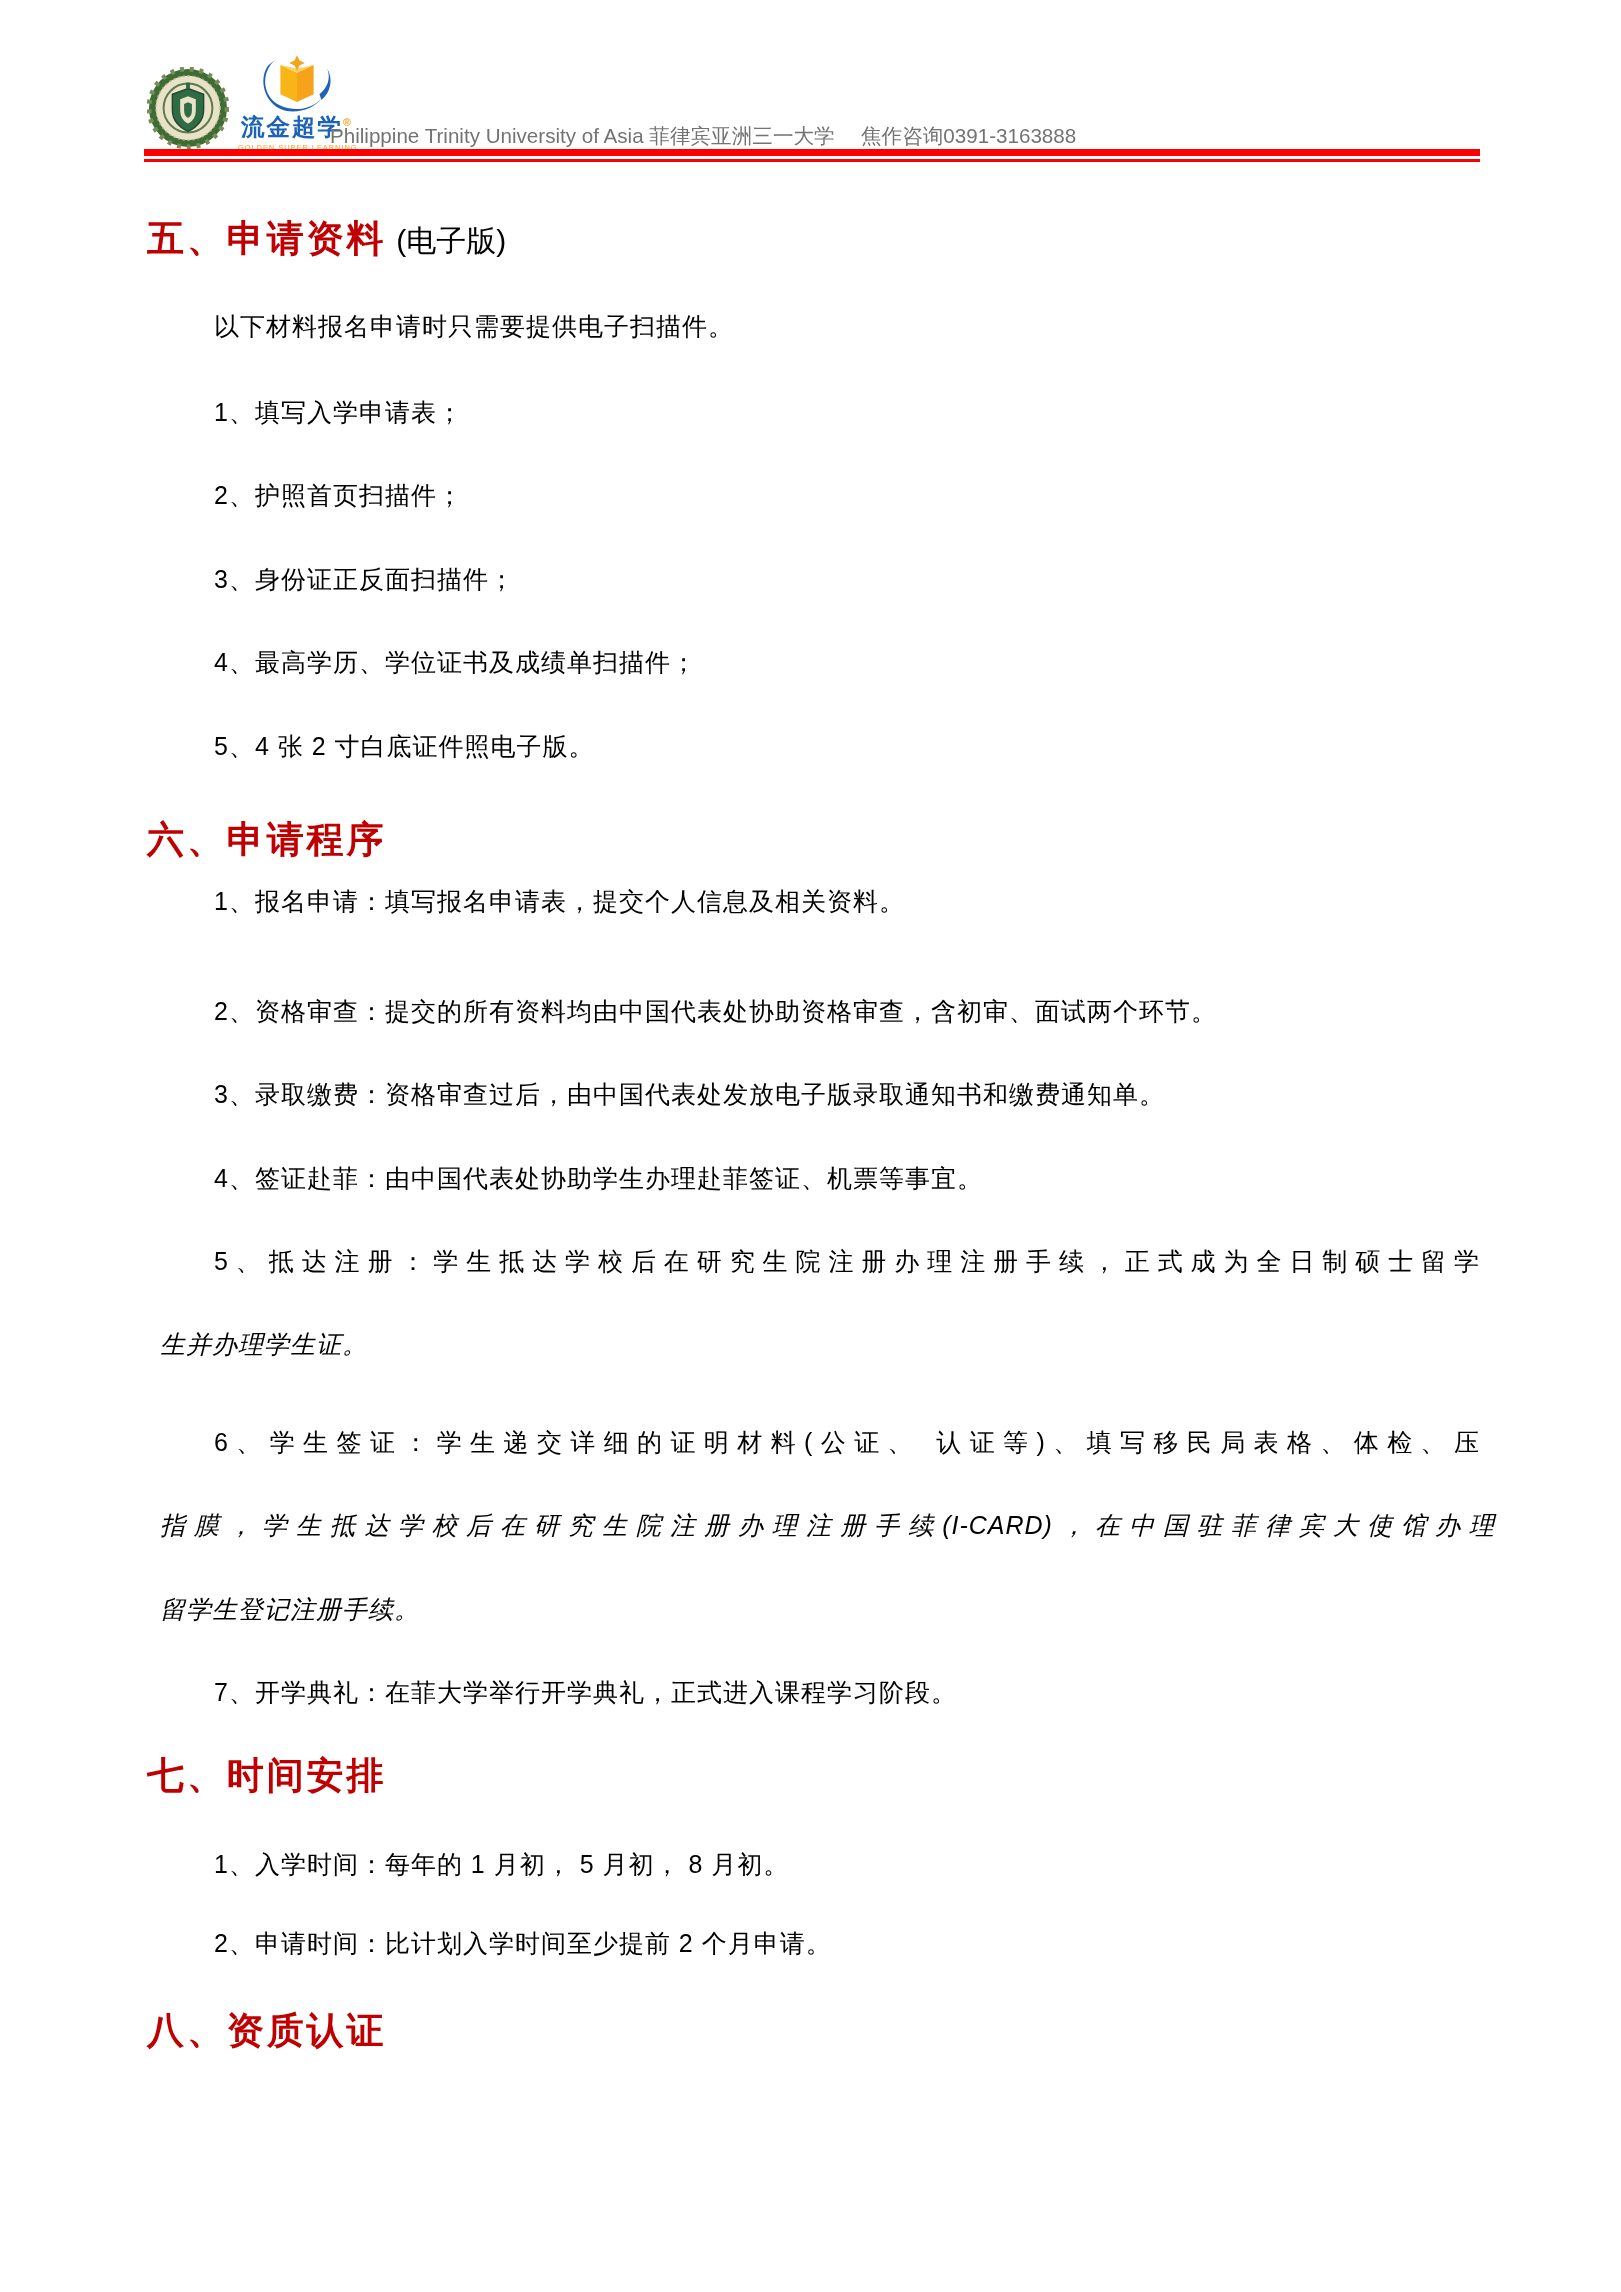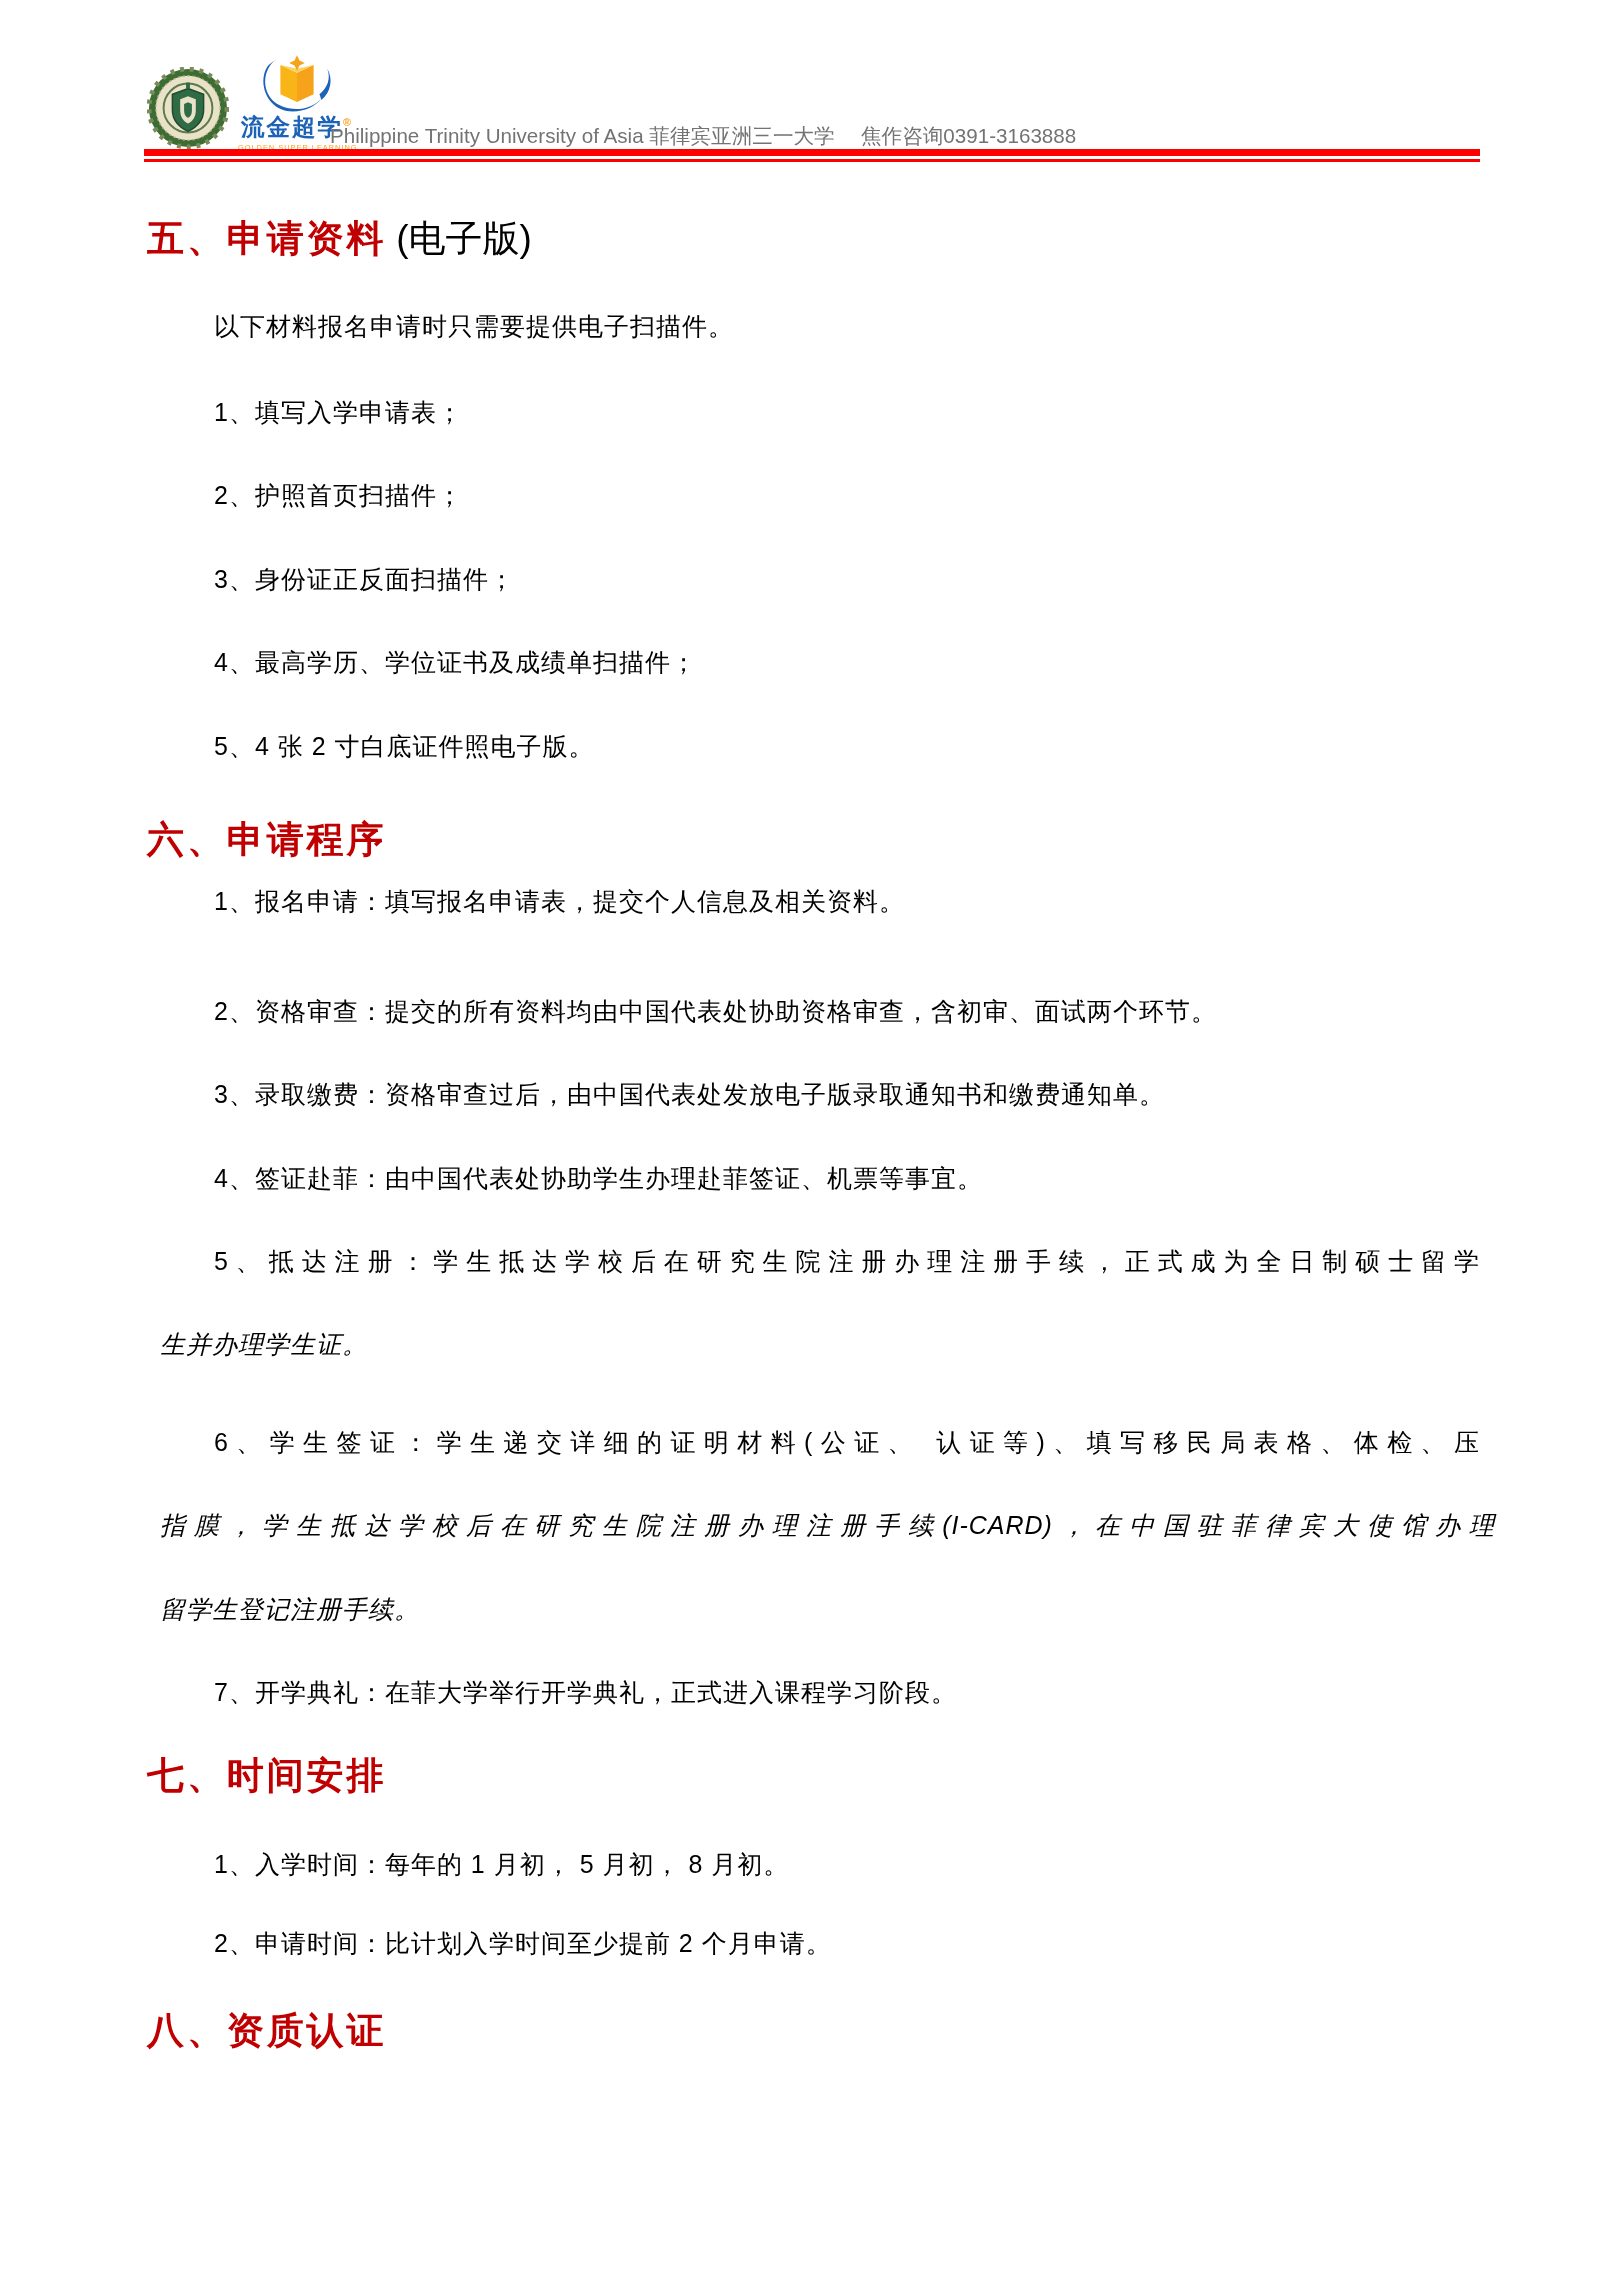--- a/index.html
+++ b/index.html
@@ -36,21 +36,21 @@
   .hdr-rule .thick { height: 6.9px; background: #ff0000; }
   .hdr-rule .thin  { height: 2.9px; background: #ff0000; margin-top: 2.9px; }
 
   
   .sect {
     position: absolute; left: 147px;
     font-size: 37px; font-weight: bold; color: #c00000;
     letter-spacing: 2.9px; line-height: 1; white-space: nowrap;
   }
   .sect .suffix {
-    font-size: 37px; font-weight: normal; color: #000000;
+    font-size: 30px; font-weight: normal; color: #000000;
     letter-spacing: 0px; margin-left: 9.8px;
   }
   .line {
     position: absolute; left: 214px;
     font-size: 25px; line-height: 1.15; color: #000000;
     letter-spacing: 1px; white-space: nowrap;
   }
   .cont { left: 160px; font-style: italic; }
   .stretch {
     white-space: normal;

